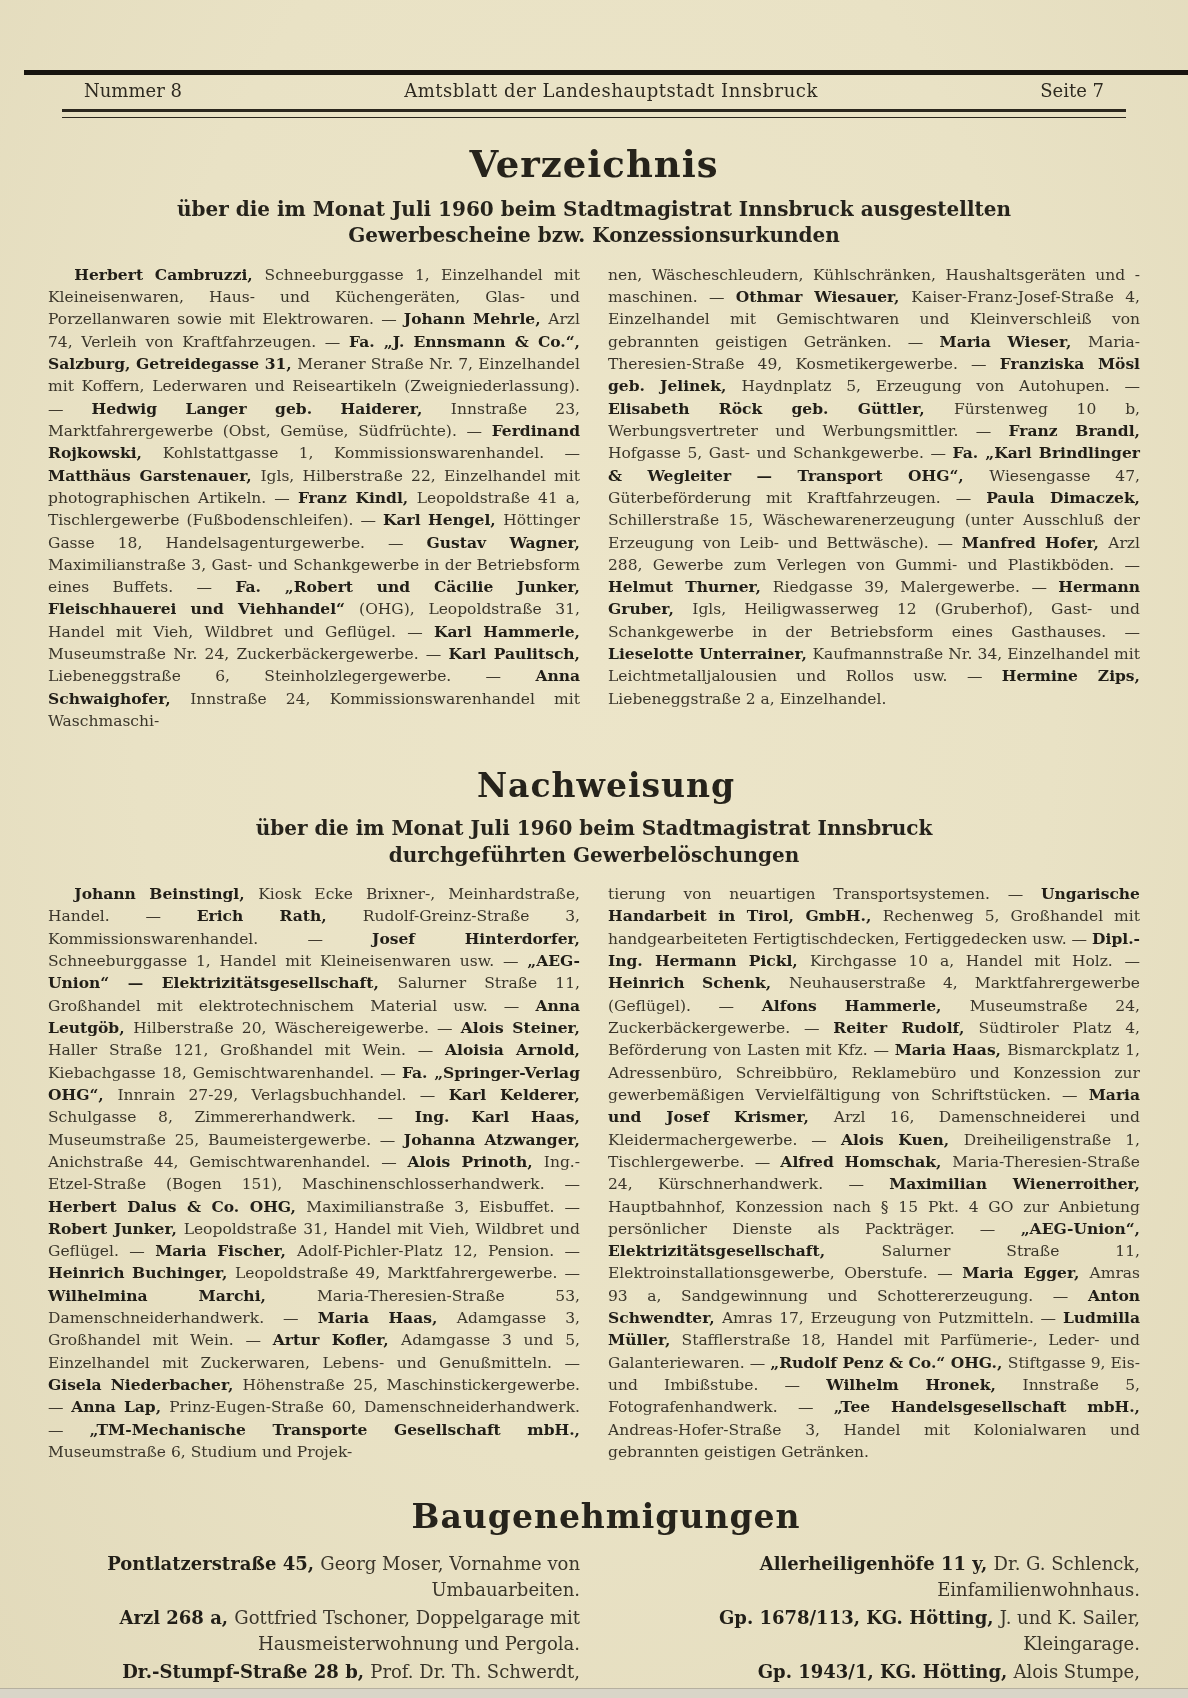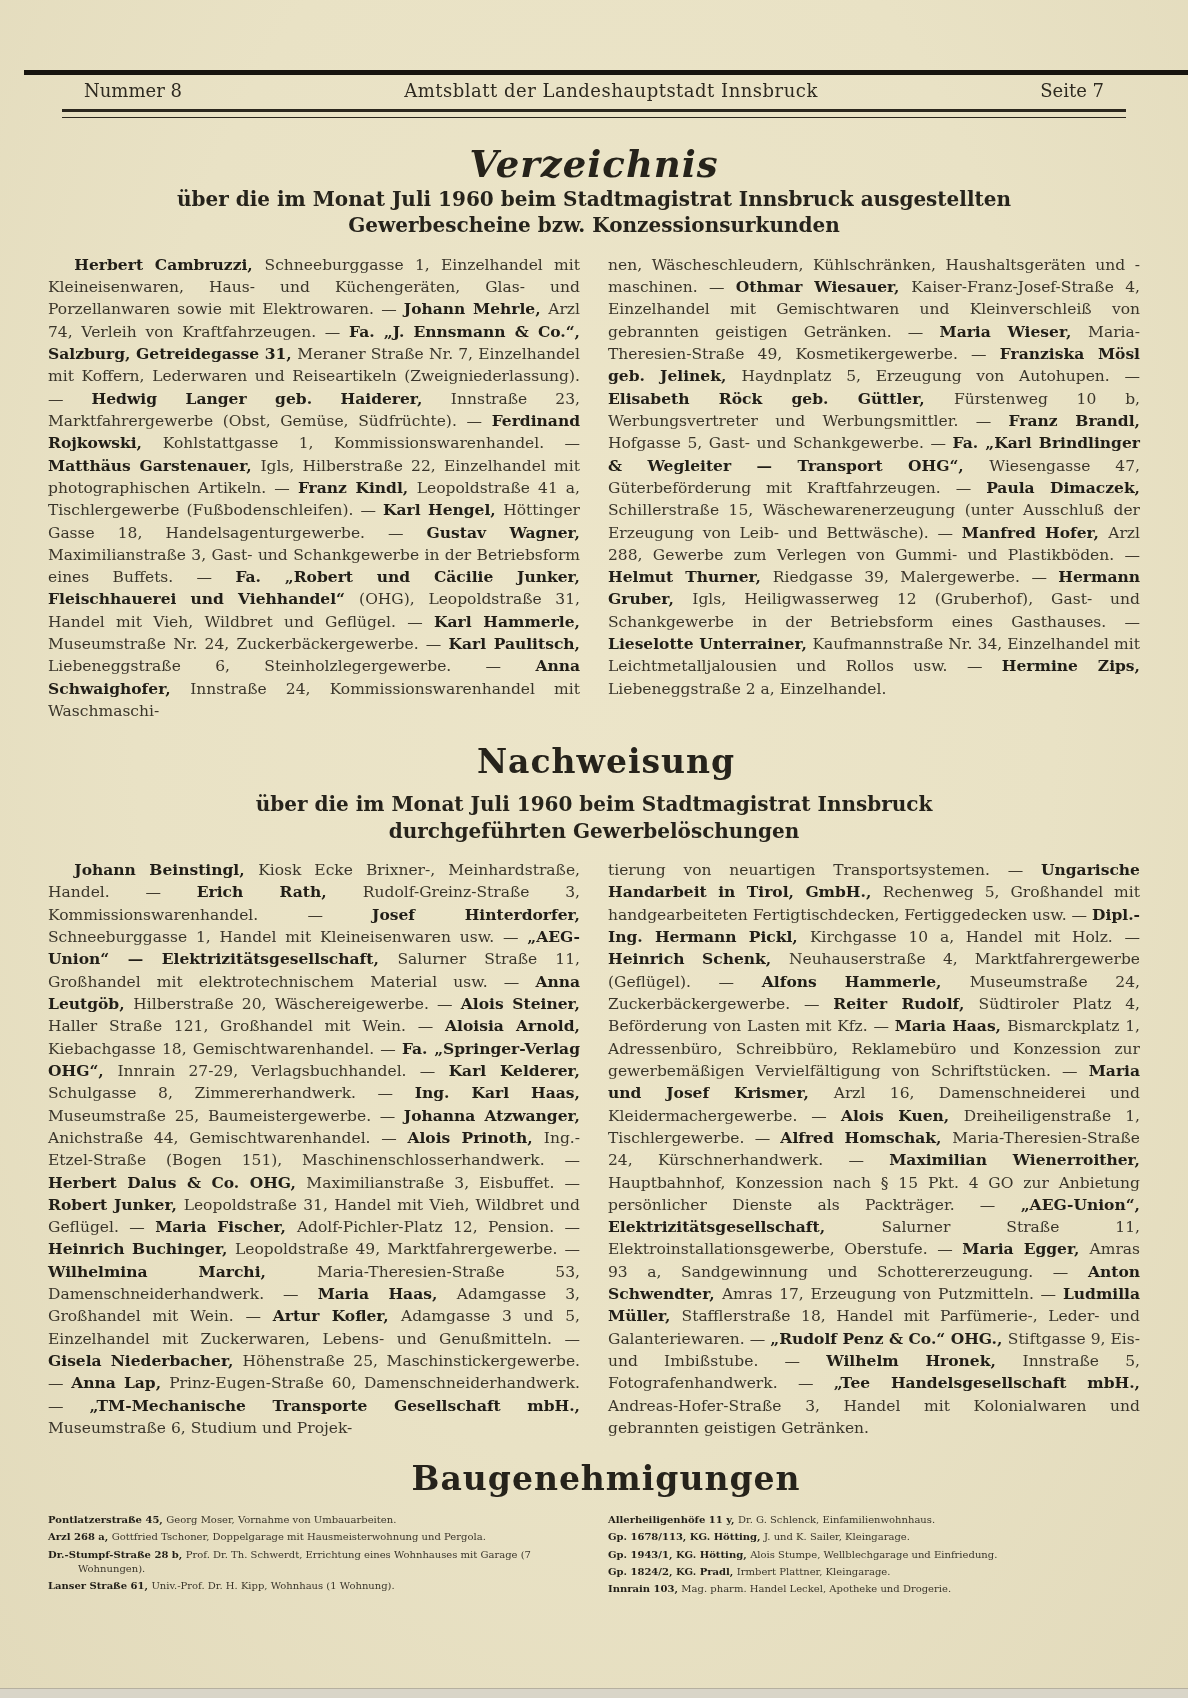--- a/index.html
+++ b/index.html
@@ -8,30 +8,30 @@
     background:radial-gradient(ellipse at 50% 38%, #ece5c9 0%, #e9e2c5 55%, #e2dabb 100%);
     font-family:"DejaVu Serif","Liberation Serif",serif;color:#3a352a;
   }
   .scan-top{position:absolute;top:70px;left:24px;right:0;height:5px;background:#17140f;}
   .scan-bottom{position:absolute;left:0;right:0;bottom:0;height:9px;background:#d9d5c8;box-shadow:0 -1px 0 #b5b0a0;}
   .masthead{display:flex;justify-content:space-between;align-items:flex-start;
     padding:80px 84px 8px 84px;font-size:18px;color:#2e2a20;}
   .mast-title{letter-spacing:.5px;}
   .rule-double{margin:0 62px;height:5px;border-top:3px solid #2b271e;border-bottom:1px solid #2b271e;}
   .sec-title{text-align:center;font-weight:bold;color:#26231b;margin:0;}
-  .t1{font-size:37px;margin-top:24px;letter-spacing:1px;font-style:italic;}
-  .t2{font-size:33px;margin-top:20px;margin-bottom:10px;letter-spacing:1px;padding-left:24px;}
+  .t1{font-size:37px;margin-top:24px;margin-bottom:10px;letter-spacing:1px;}
+  .t2{font-size:33px;margin-top:34px;margin-bottom:10px;letter-spacing:1px;padding-left:24px;}
   .sec-sub{text-align:center;font-weight:bold;font-size:20px;line-height:1.32;color:#26231b;margin:0;}
   .cols{display:flex;gap:28px;padding:0 48px;margin-top:15px;}
   .col{flex:1 1 0;font-size:15.5px;line-height:1.44;text-align:justify;margin:0;color:#3a352a;
     hyphens:none;}
   .col .b, .bau .b{font-weight:bold;color:#211e17;}
   .indent{text-indent:1.7em;}
-  .bau p{margin:0 0 3px 0;padding-left:30px;text-indent:-30px;text-align:left;
-    font-size:10px;line-height:1.42;}
+  .bau p{margin:0 0 3px 0;padding-left:30px;text-indent:-30px;text-align:right;
+    font-size:18px;line-height:1.42;}
 </style>
 </head>
 <body>
 
 <div class="page">
   <div class="scan-top"></div>
 
   <header class="masthead">
     <span>Nummer 8</span>
     <span class="mast-title">Amtsblatt der Landeshauptstadt Innsbruck</span>

